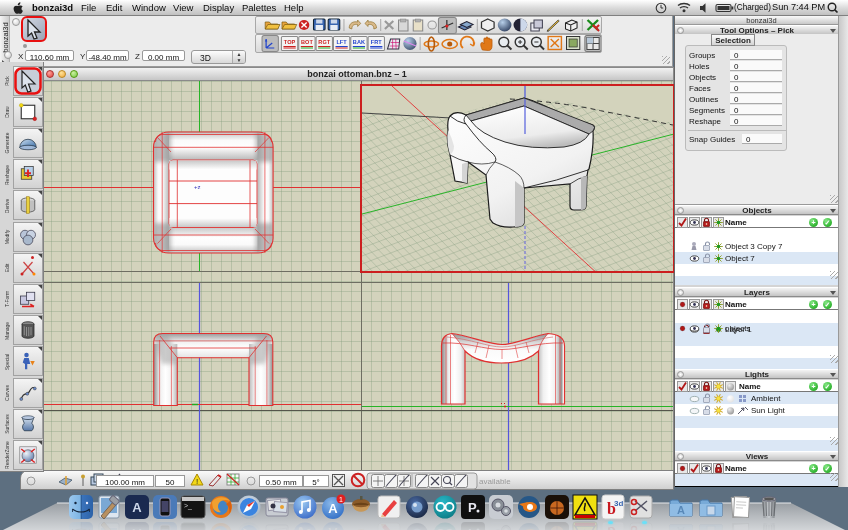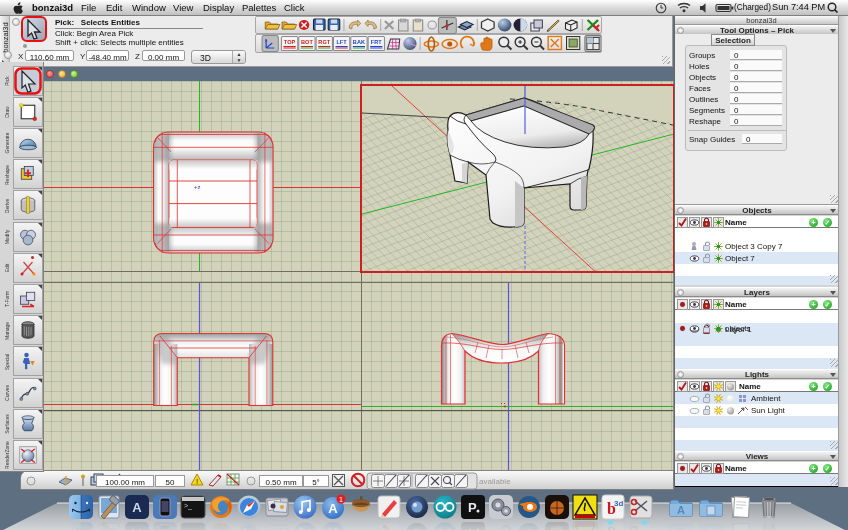--- a/index.html
+++ b/index.html
@@ -36,21 +36,21 @@
 .wcirc { position:absolute; width:8px; height:8px; border-radius:50%; border:1px solid #9a9a9a; background:radial-gradient(circle at 35% 30%, #fff,#ccc); }
 
 
 #rightcol { left:674px; top:16px; width:174px; height:471px; background:#d4d4d4; border-left:1px solid #666; border-bottom:1px solid #666; z-index:12;}
 #rctitle { position:absolute; left:0; top:0; width:173px; height:9px; background:linear-gradient(#fafafa,#c8c8c8); font-size:7.5px; color:#333; text-align:center; line-height:9px; border-bottom:1px solid #999;}
 .phead { position:absolute; left:0; width:164px; height:10px;
   background:linear-gradient(#f4f4f4,#c4c4c4); border-top:1px solid #fff; border-bottom:1px solid #8b8b8b;
   font-size:8px; font-weight:bold; color:#222; text-align:center; line-height:10px;}
 .phead .circ { position:absolute; left:2px; top:1px; width:7px; height:7px; border-radius:50%; border:1px solid #999; background:radial-gradient(#fff,#ccc);}
 .phead .tri { position:absolute; right:3px; top:3px; width:0; height:0; border-left:3.5px solid transparent; border-right:3.5px solid transparent; border-top:4.5px solid #555;}
-.listbody { position:absolute; left:0; width:164px; background:#fff; border-bottom:1px solid #000000;}
+.listbody { position:absolute; left:0; width:164px; background:#fff; border-bottom:5px solid #000000;}
 .lrow { position:absolute; left:0; width:164px; height:12px; font-size:8px; color:#111; }
 .lrow.blue { background:#dbe7f5; }
 .lrow .nm { position:absolute; left:50px; top:2px; }
 .lrow.hdr { border-bottom:1px solid #777; font-weight:bold; background:#fff;}
 .gbtn { position:absolute; top:1.5px; width:9px; height:9px; border-radius:50%; background:radial-gradient(circle at 35% 30%, #86e886, #089a08); color:#fff; font-size:7px; text-align:center; line-height:9px; font-weight:bold;}
 .grip { position:absolute; right:1px; width:8px; height:8px;
   background:repeating-linear-gradient(135deg,#aaa 0 1px,transparent 1px 3px); }
 
 
 #toolopt { position:absolute; left:0; top:18px; width:164px; height:171px; background:#ececec; border-bottom:1px solid #999;}
@@ -94,26 +94,20 @@
 </style>
 </head>
 <body>
 <div id="screen">
 
   <div id="toolwin" class="abs">
     <div id="vertlabel" class="abs">
         <span>bonzai3d</span>
       </div>
     <div class="wcirc" style="left:12px; top:2px;"></div>
-    <div id="toolinfo" class="abs">
-      <div class="t1">Pick:&nbsp;&nbsp;&nbsp;Selects Entities</div>
-      <div class="sep"></div>
-      <div class="t2">Click: Begin Area Pick</div>
-      <div class="t3">Shift + click: Selects multiple entities</div>
-    </div>
     <div class="abs" style="left:23px; top:28px; width:4px; height:4px; border-radius:50%; background:#999; z-index:11;"></div>
 
   <div class="abs" style="left:2px; top:44px; width:0; height:0; border-top:4px solid transparent; border-bottom:4px solid transparent; border-left:5px solid #555; z-index:11;"></div>
   <div id="pickicon" class="abs">
       <svg width="22" height="22" viewBox="0 0 22 22" style="position:absolute;left:0;top:0;">
         <path d="M5 2 L17 14 L11.5 14 L14 20 L11 21 L8.6 15 L5 18 Z" fill="#dde3ec" stroke="#222" stroke-width="1.3"></path>
       </svg>
     </div>
     <div id="xyzbar" class="abs">
       <div class="wcirc" style="left:-6px; top:4px;"></div>
@@ -271,20 +265,21 @@
               <rect x="2.5" y="2.5" width="12" height="12" fill="#e8e8e8" stroke="#444"></rect>
               <path d="M8.5 2.5 L8.5 14.5 M2.5 8.5 L14.5 8.5" stroke="#444"></path>
               <rect x="2.5" y="2.5" width="6" height="6" fill="#b8c8d8"></rect>
             </g>
           </g>
         </svg>
       </div>
     <div class="grip" style="right:2px; bottom:2px;"></div>
   </div>
 
+  <div id="titlebar" class="abs">bonzai ottoman.bnz – 1</div>
   <div class="tl abs" style="left:46px; background:radial-gradient(circle at 35% 30%,#ffa39d,#df4038); border:0.5px solid #a33;"></div>
   <div class="tl abs" style="left:58px; background:radial-gradient(circle at 35% 30%,#ffe39a,#efa93a); border:0.5px solid #b82;"></div>
   <div class="tl abs" style="left:70px; background:radial-gradient(circle at 35% 30%,#cdf0a0,#74c844); border:0.5px solid #591;"></div>
   <div id="canvas" class="abs">
     <svg id="axessvg" width="634" height="389" style="position:absolute;left:0;top:0;" viewBox="0 0 634 389">
 
       <line x1="0" y1="190.5" x2="634" y2="190.5" stroke="#6e6e62" stroke-width="1"></line>
       <line x1="0" y1="201.5" x2="634" y2="201.5" stroke="#6e6e62" stroke-width="1"></line>
       <line x1="320.5" y1="0" x2="320.5" y2="389" stroke="#6e6e62" stroke-width="1"></line>
       <line x1="0" y1="329.5" x2="634" y2="329.5" stroke="#55554b" stroke-width="1.2"></line>
@@ -1255,21 +1250,21 @@
     <svg width="12" height="13" viewBox="0 0 12 13" style="position:absolute;left:12px;top:1px;">
       <path d="M8.4 1.2 C8.5 2 8.2 2.8 7.7 3.4 C7.2 4 6.4 4.4 5.7 4.35 C5.6 3.6 6 2.8 6.4 2.3 C6.9 1.7 7.8 1.3 8.4 1.2 Z M8.6 4.5 C9.4 4.5 10.2 4.9 10.7 5.6 C10.1 6 9.5 6.7 9.5 7.7 C9.5 8.8 10.2 9.5 10.9 9.8 C10.6 10.6 10.2 11.3 9.7 11.9 C9.2 12.4 8.8 12.8 8.2 12.8 C7.6 12.8 7.3 12.4 6.5 12.4 C5.7 12.4 5.3 12.8 4.7 12.8 C4.1 12.8 3.6 12.3 3.1 11.7 C2.2 10.6 1.6 9 1.6 7.6 C1.6 5.8 2.8 4.7 4.1 4.7 C4.8 4.7 5.4 5.1 5.9 5.1 C6.4 5.1 7.2 4.5 8.6 4.5 Z" fill="#222"></path>
     </svg>
     <span class="mi b" style="left:32px;">bonzai3d</span>
     <span class="mi" style="left:81px;">File</span>
     <span class="mi" style="left:106px;">Edit</span>
     <span class="mi" style="left:132px;">Window</span>
     <span class="mi" style="left:173px;">View</span>
     <span class="mi" style="left:203px;">Display</span>
     <span class="mi" style="left:242px;">Palettes</span>
-    <span class="mi" style="left:284px;">Click</span>
+    <span class="mi" style="left:284px;">Help</span>
     <svg width="90" height="16" viewBox="0 0 90 16" style="position:absolute; left:652px; top:0;">
 
       <circle cx="9" cy="8" r="4.8" fill="none" stroke="#333" stroke-width="1.1"></circle>
       <line x1="9" y1="8" x2="9" y2="4.8" stroke="#333" stroke-width="1"></line>
       <line x1="9" y1="8" x2="11.2" y2="8" stroke="#333" stroke-width="1"></line>
 
       <path d="M26 5.5 C29 2.8 35 2.8 38 5.5" stroke="#333" stroke-width="1.4" fill="none"></path>
       <path d="M28 8 C30 6.2 34 6.2 36 8" stroke="#333" stroke-width="1.4" fill="none"></path>
       <circle cx="32" cy="10.8" r="1.5" fill="#333"></circle>
 

